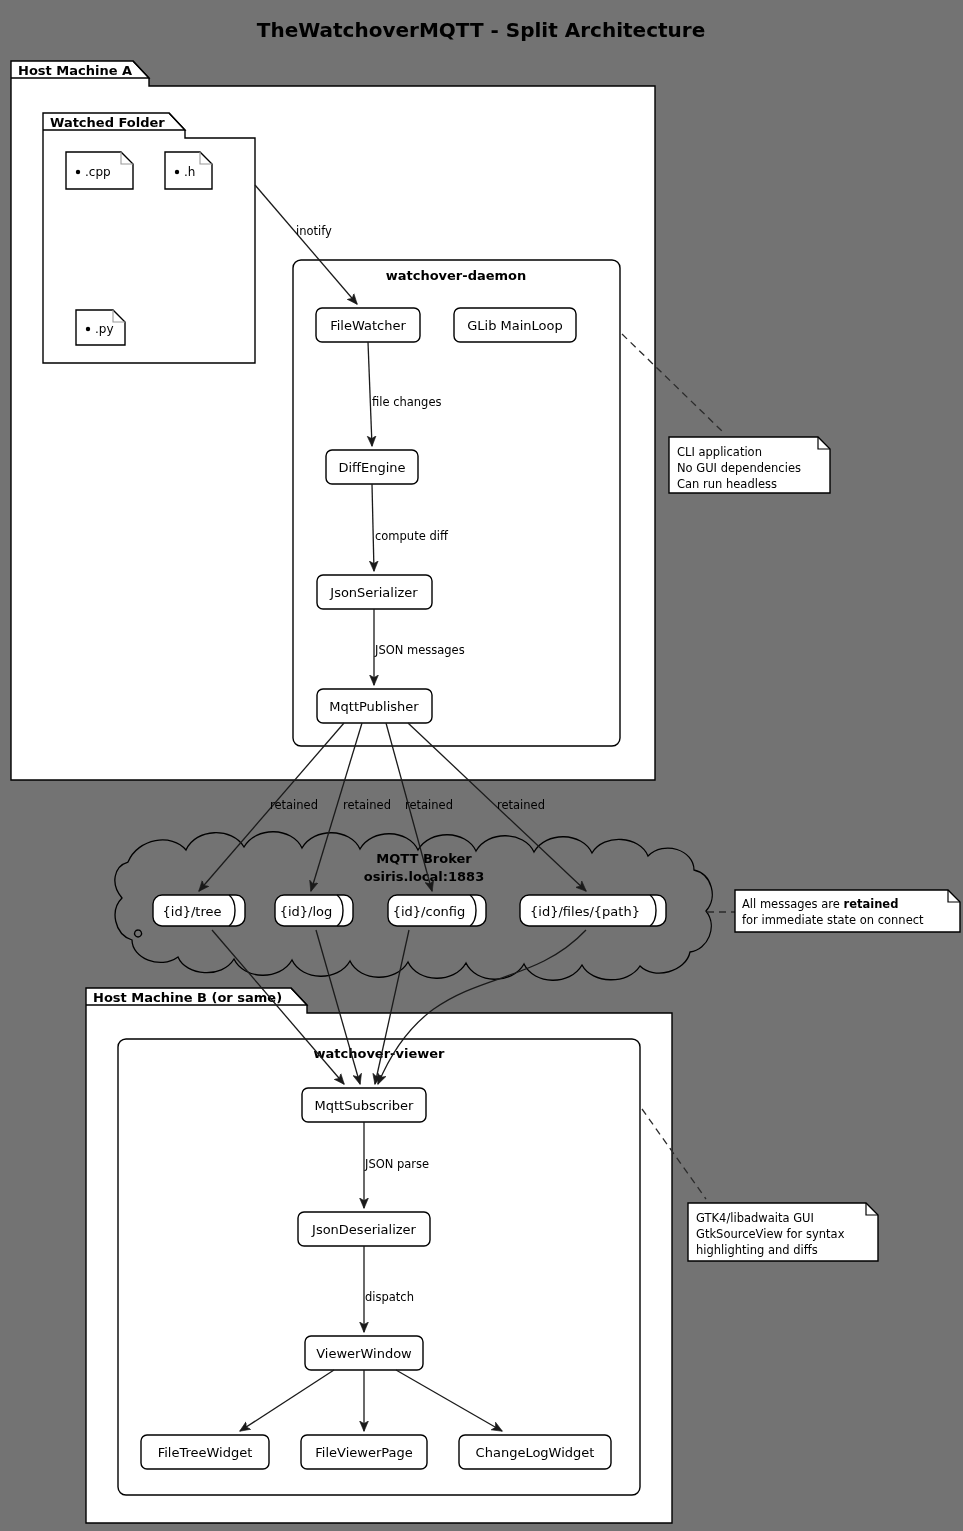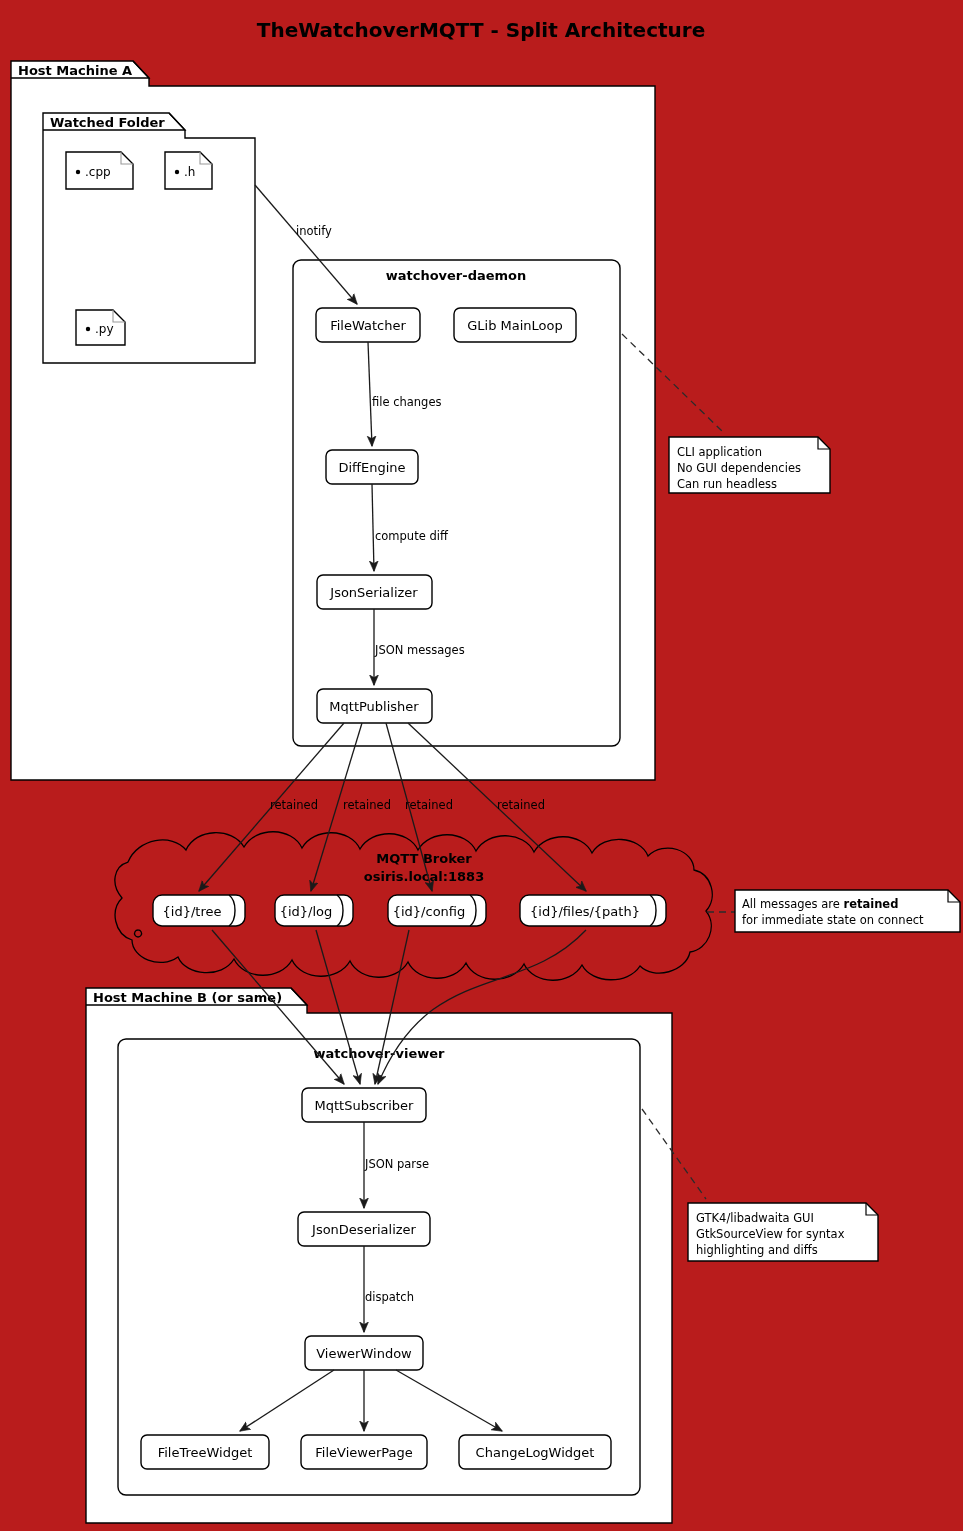--- a/index.html
+++ b/index.html
@@ -4,21 +4,21 @@
 <style>
   html, body {
     margin: 0;
     padding: 0;
     background: #ffffff;
   }
   #page {
     position: relative;
     width: 963px;
     height: 1531px;
-    background: #b91c1c;
+    background: #737373;
     font-family: "DejaVu Sans", "Liberation Sans", sans-serif;
     overflow: hidden;
   }
   svg.diagram {
     position: absolute;
     left: 0;
     top: 0;
     width: 963px;
     height: 1531px;
   }

